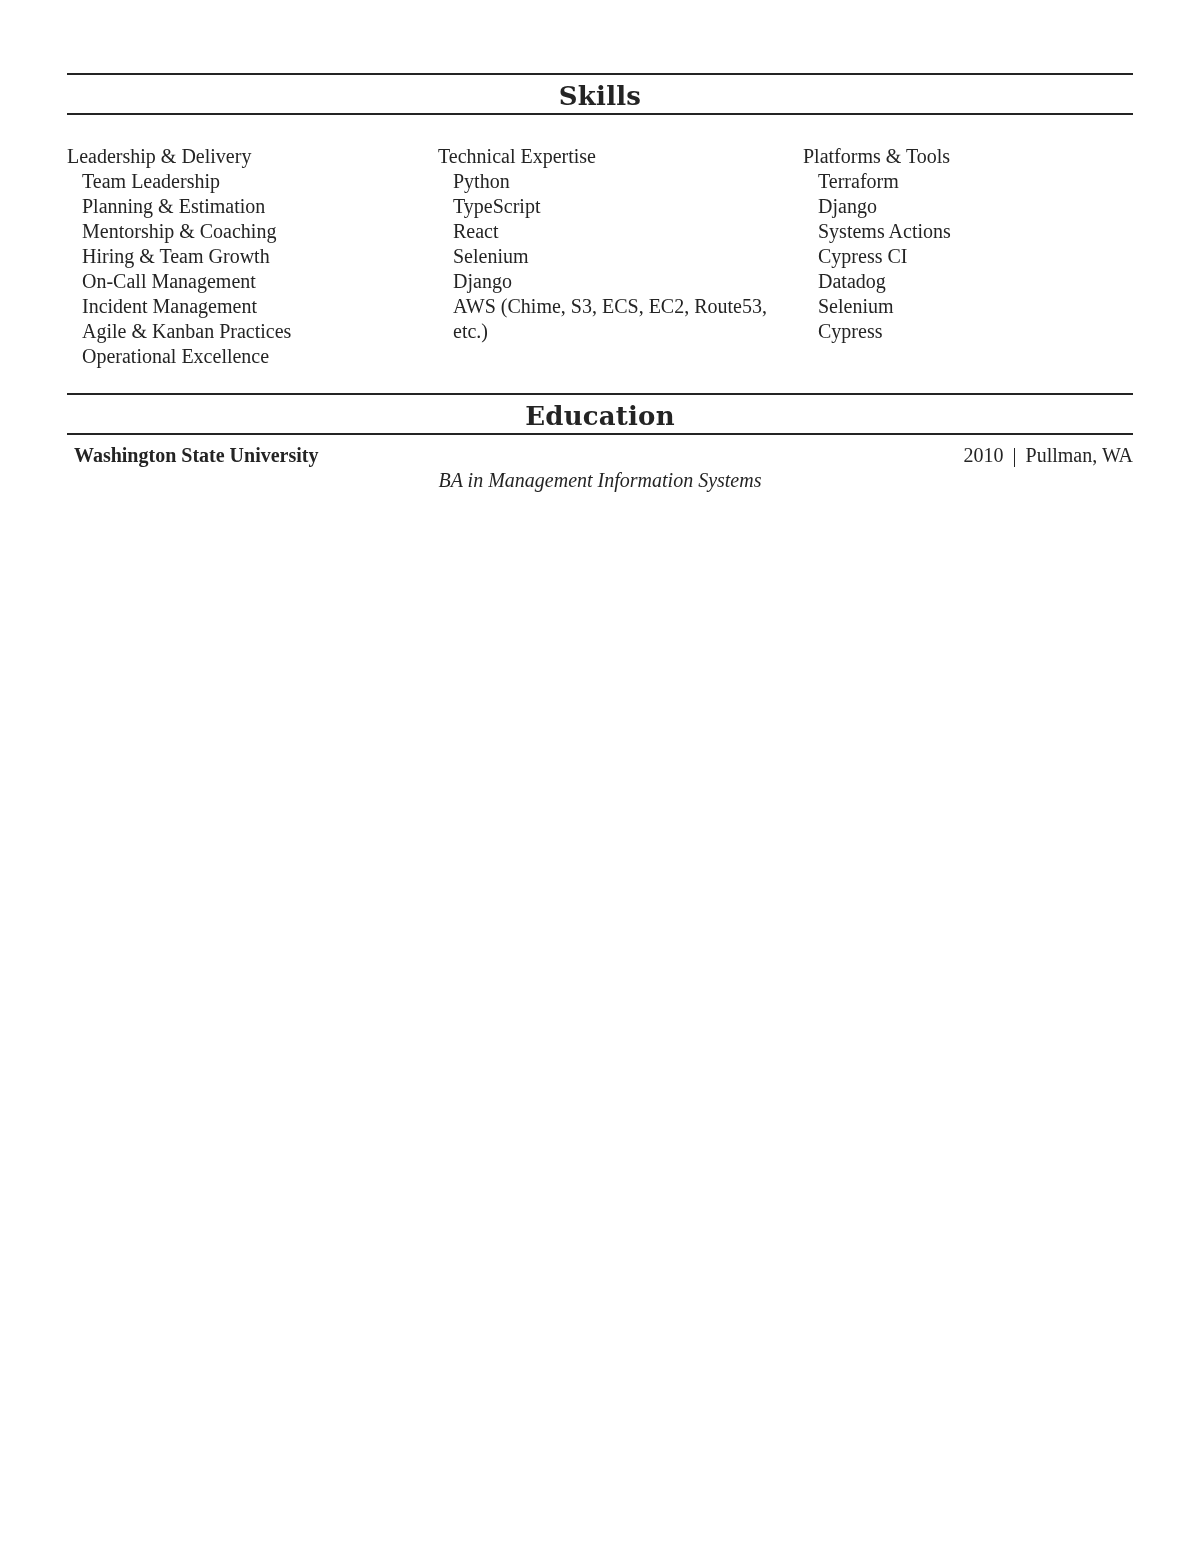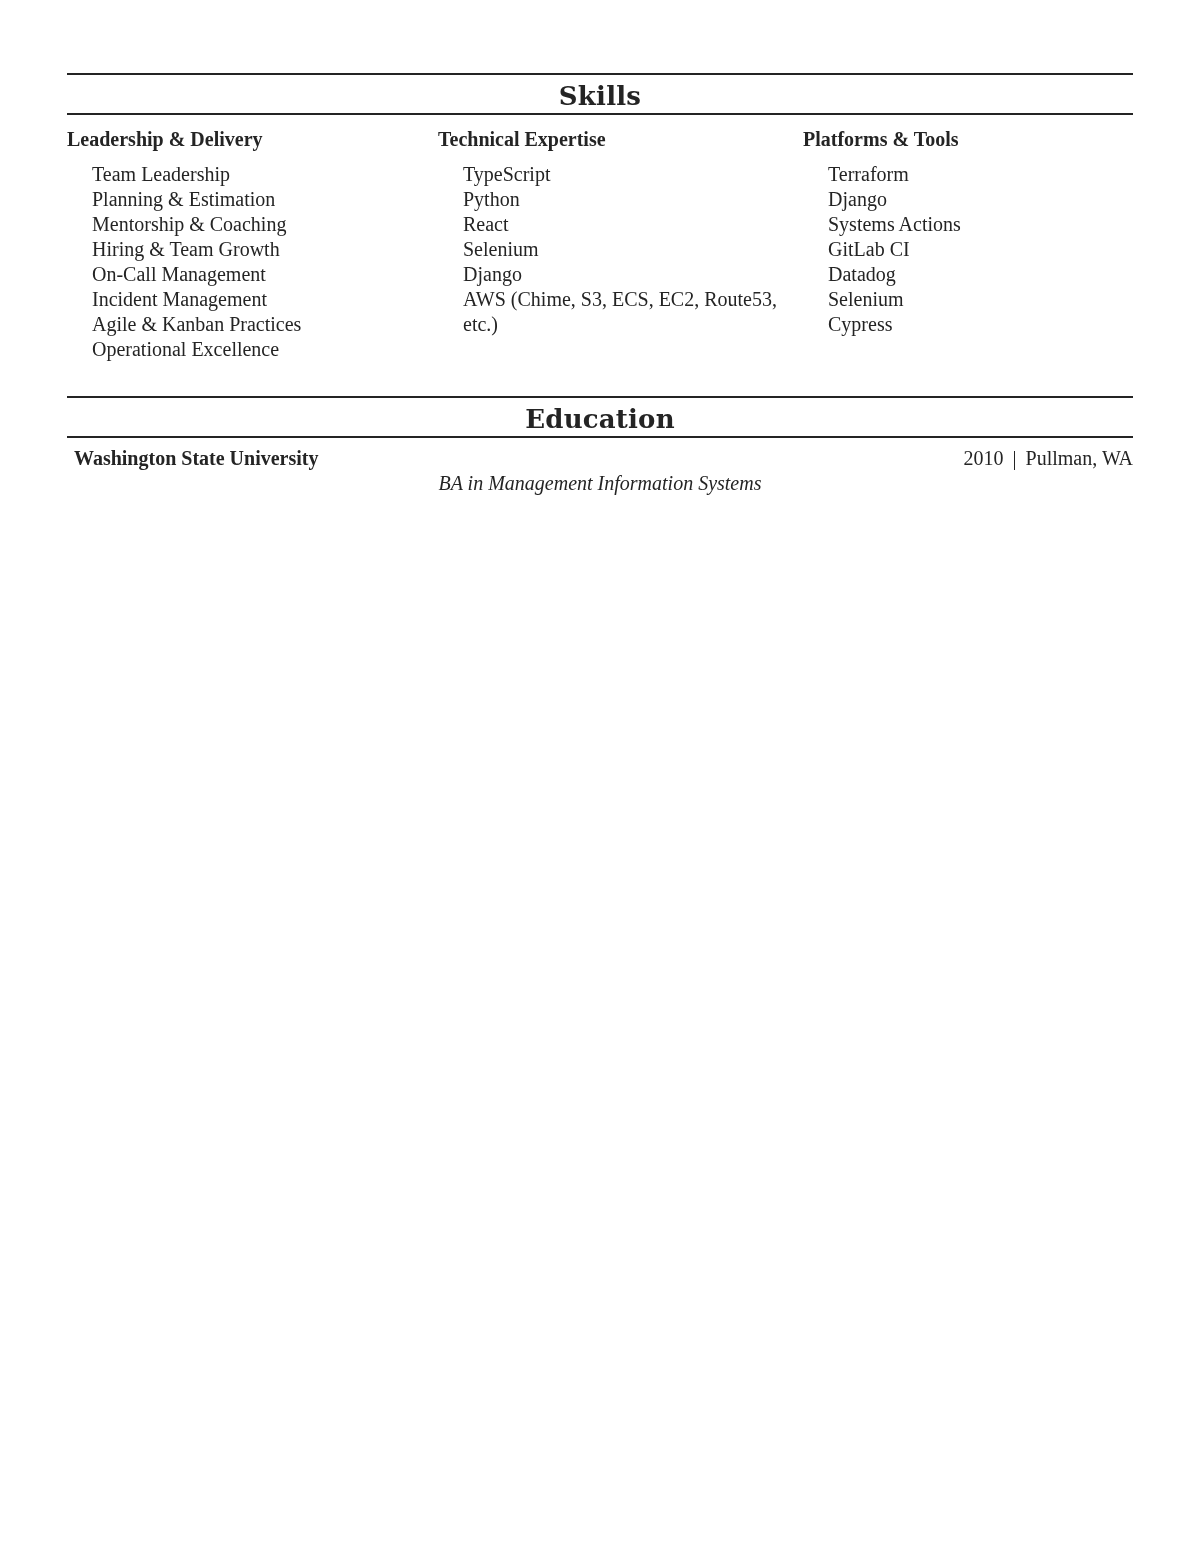--- a/index.html
+++ b/index.html
@@ -37,24 +37,25 @@
   .section-heading.education { margin-top: 24px; }
 
   .skills-grid {
     display: grid;
     grid-template-columns: 371px 365px 1fr;
     margin-top: 12px;
     font-size: 20px;
     line-height: 25px;
   }
   .col-header {
-    font-weight: 700;
+    font-weight: 400;
+    margin-top: 17px;
   }
   .skill-items {
-    margin: 10px;
+    margin: 0;
     padding: 0 0 0 15px;
     list-style: none;
   }
   .skill-items li {
     white-space: pre-line;
   }
 
   .edu-entry {
     margin-top: 8px;
     font-size: 20px;
@@ -97,37 +98,37 @@
             <li>On-Call Management</li>
             <li>Incident Management</li>
             <li>Agile &amp; Kanban Practices</li>
             <li>Operational Excellence</li>
           </ul>
       </div>
 
       <div class="skill-col">
         <div class="col-header">Technical Expertise</div>
         <ul class="skill-items">
+            <li>Python</li>
             <li>TypeScript</li>
-            <li>Python</li>
             <li>React</li>
             <li>Selenium</li>
             <li>Django</li>
             <li>AWS (Chime, S3, ECS, EC2, Route53,
 etc.)</li>
           </ul>
       </div>
 
       <div class="skill-col">
         <div class="col-header">Platforms &amp; Tools</div>
         <ul class="skill-items">
             <li>Terraform</li>
             <li>Django</li>
             <li>Systems Actions</li>
-            <li>GitLab CI</li>
+            <li>Cypress CI</li>
             <li>Datadog</li>
             <li>Selenium</li>
             <li>Cypress</li>
           </ul>
       </div>
 
     </div>
 
     <div class="section-heading education">
       <h2>Education</h2>

